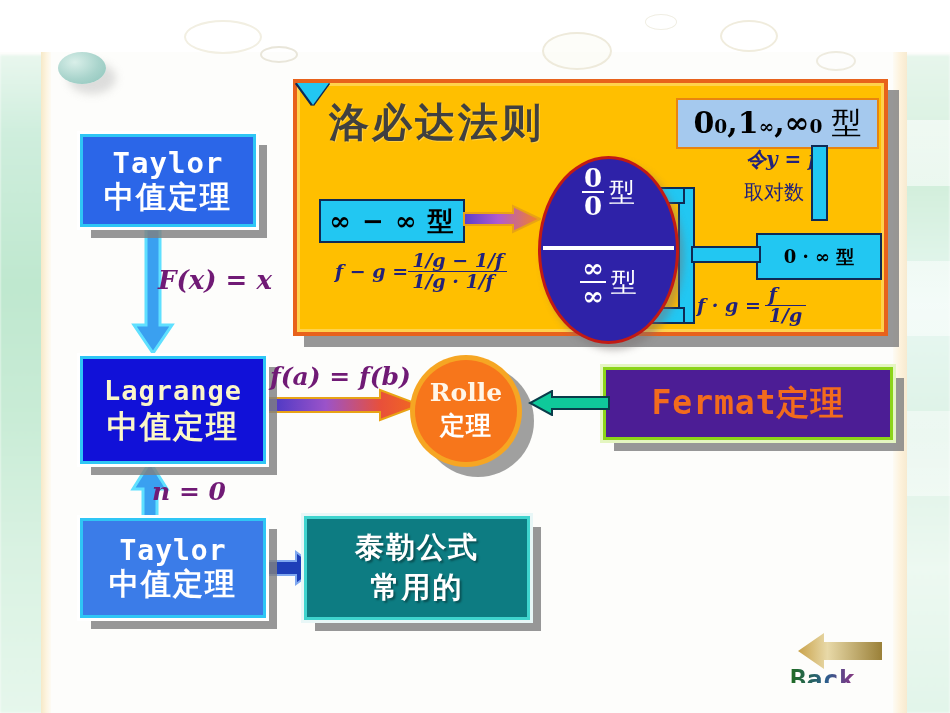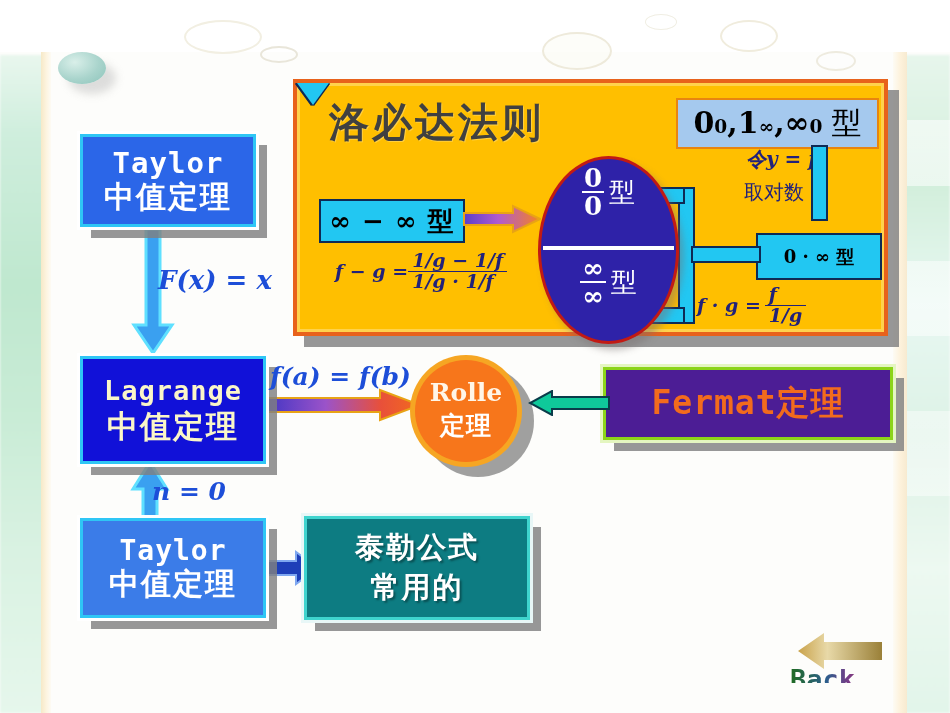--- a/index.html
+++ b/index.html
@@ -171,21 +171,21 @@
     background:#F6A623;}
   #rolle .core{position:absolute;left:5px;top:5px;width:102px;height:102px;border-radius:50%;
     background:#F7761B;display:flex;flex-direction:column;align-items:center;
     justify-content:center;}
   #rolle .r-en{font-family:"DejaVu Serif","Liberation Serif",serif;font-weight:700;
     font-size:25px;color:#FFF6E8;line-height:1;}
   #rolle .r-cn{font-family:"DejaVu Sans",sans-serif;font-weight:700;font-size:25px;
     color:#ffffff;margin-top:4px;letter-spacing:1px;}
 
   
-  .redlabel{position:absolute;color:#1d4ed8;font-weight:700;
+  .redlabel{position:absolute;color:#701a75;font-weight:700;
     font-family:"DejaVu Serif","Liberation Serif",serif;font-style:italic;z-index:7;}
   #lbl-fxx{left:158px;top:265px;font-size:26px;}
   #lbl-n0{left:152px;top:477px;font-size:25px;}
   #lbl-fafb{left:270px;top:362px;font-size:25px;}
 
   
   #arr-down{position:absolute;left:130px;top:227px;width:46px;height:130px;z-index:4;}
   
   #arr-up{position:absolute;left:130px;top:460px;width:40px;height:62px;z-index:4;}
   

